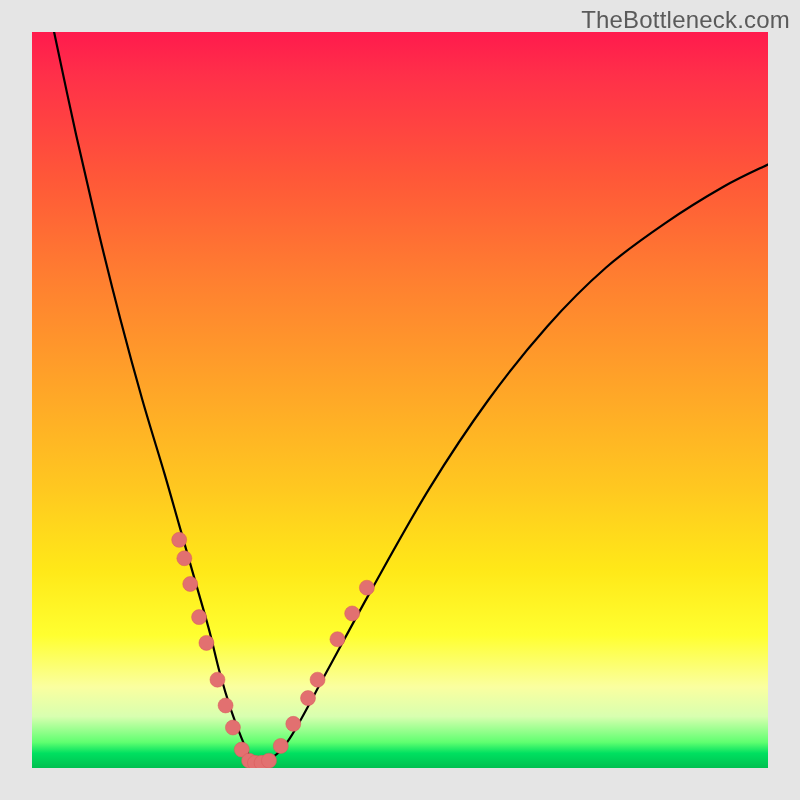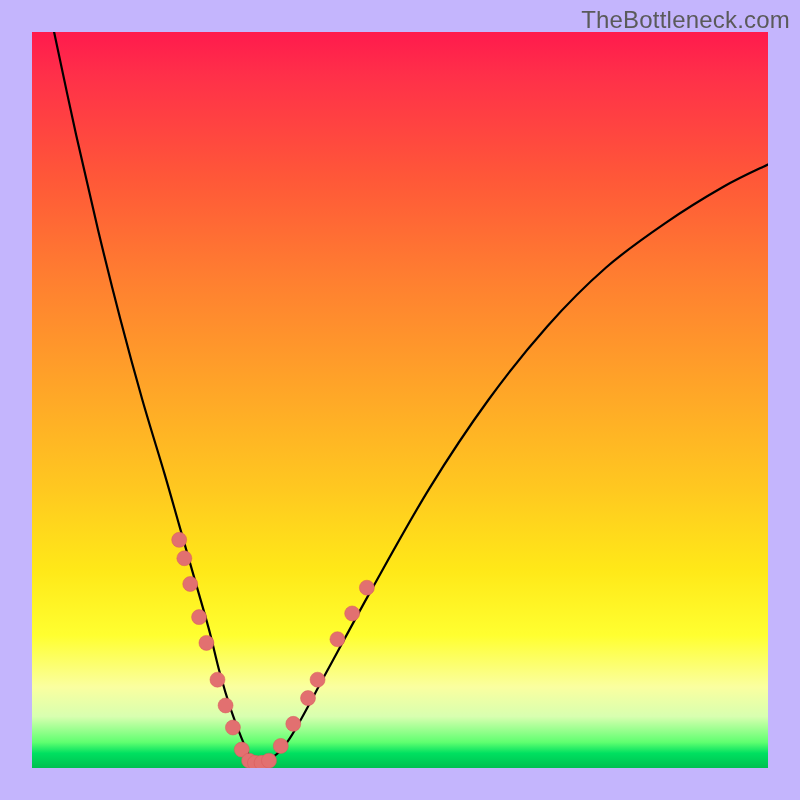--- a/index.html
+++ b/index.html
@@ -8,21 +8,21 @@
     width: 800px;
     height: 800px;
     overflow: hidden;
     background: #000;
     font-family: Arial, Helvetica, sans-serif;
   }
   .frame {
     position: relative;
     width: 800px;
     height: 800px;
-    background: #c4b5fd;
+    background: #e5e5e5;
   }
   .plot-area {
     position: absolute;
     left: 32px;
     top: 32px;
     width: 736px;
     height: 736px;
     background: linear-gradient(
       to bottom,
       #ff1a4d 0%,

